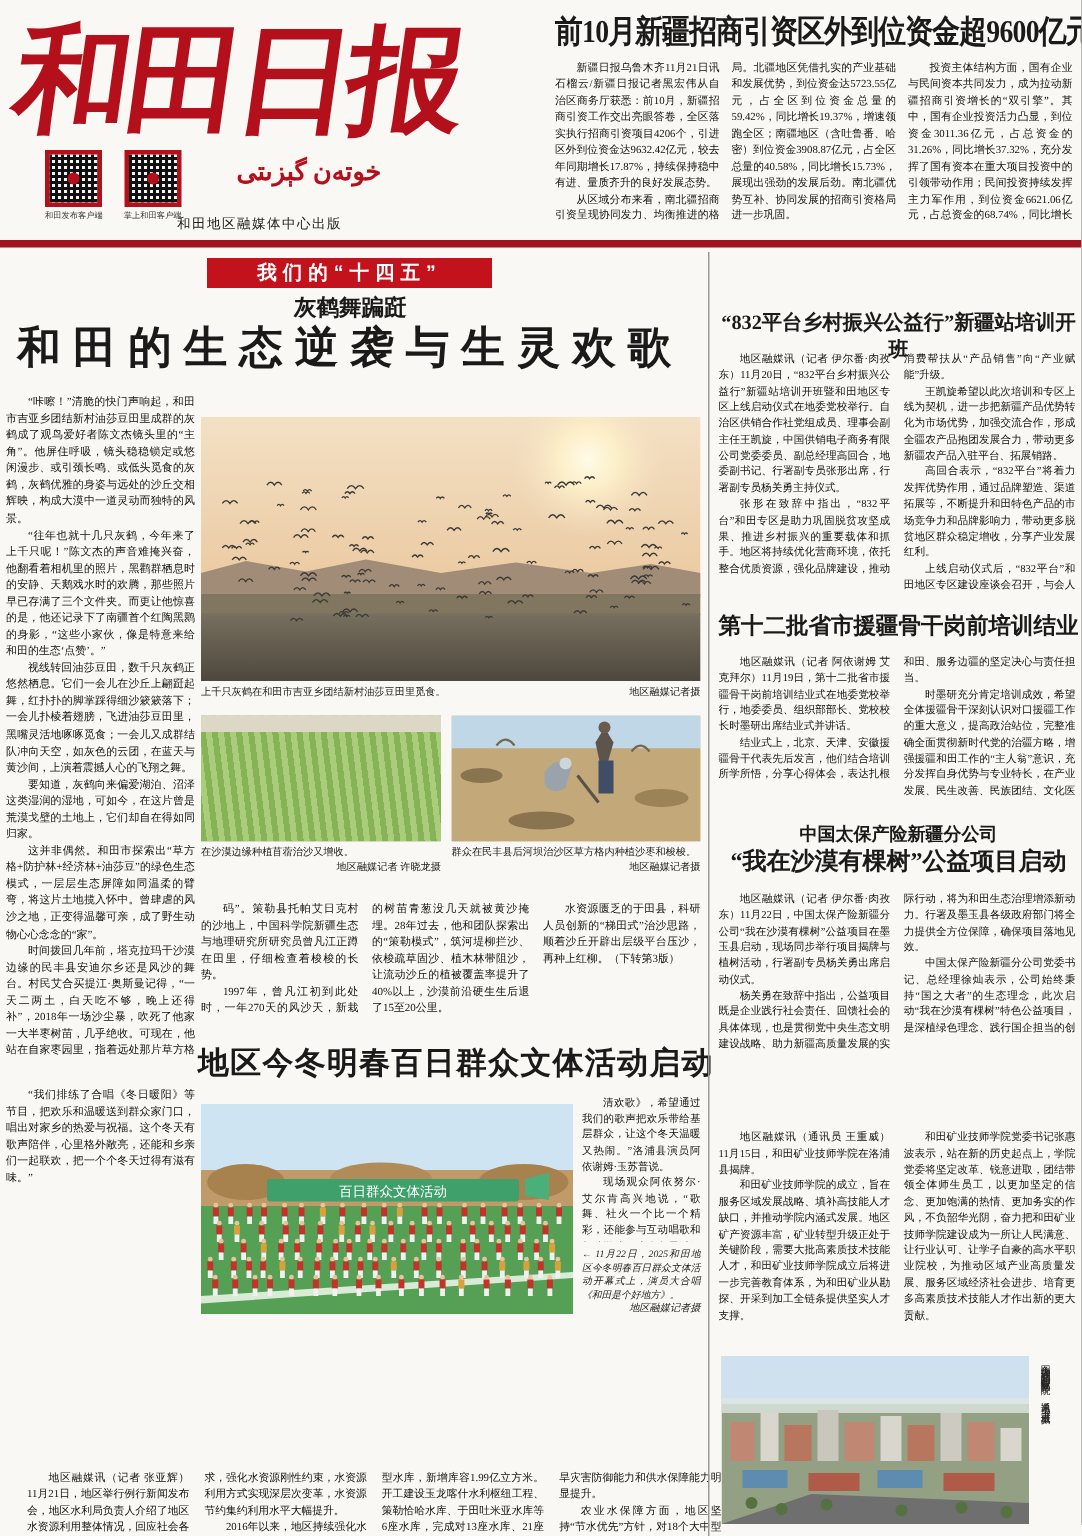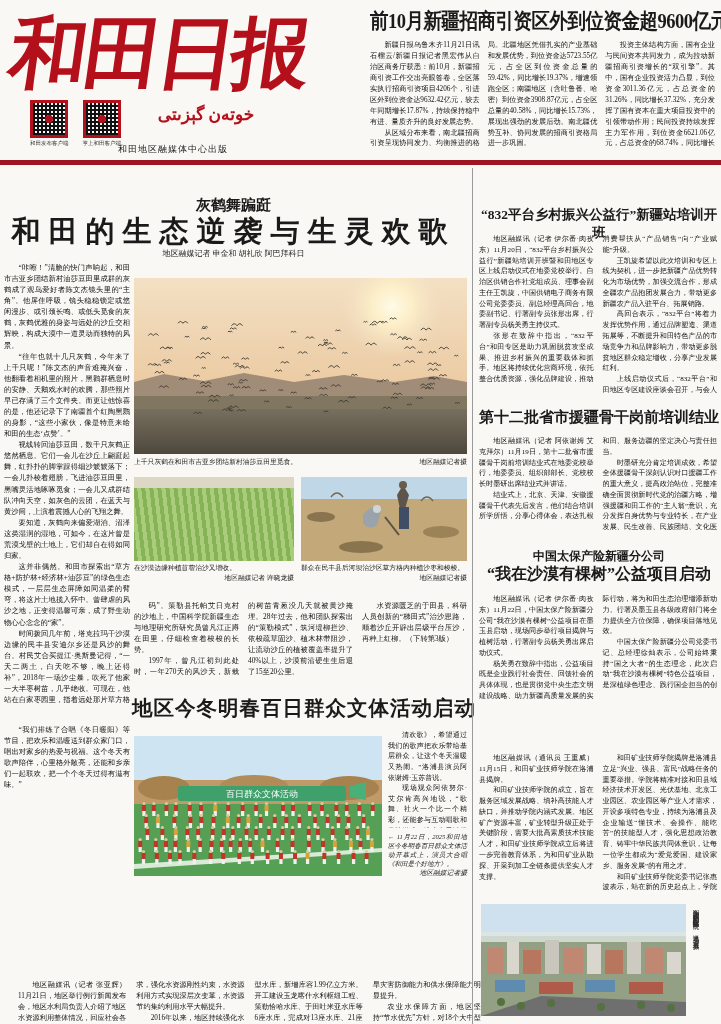--- a/index.html
+++ b/index.html
@@ -98,23 +98,23 @@
     <div class="topstory-hl">前10月新疆招商引资区外到位资金超9600亿元</div>
     <div class="topstory-body body-txt">
         <p>新疆日报乌鲁木齐11月21日讯 石榴云/新疆日报记者黑宏伟从自治区商务厅获悉：前10月，新疆招商引资工作交出亮眼答卷，全区落实执行招商引资项目4206个，引进区外到位资金达9632.42亿元，较去年同期增长17.87%，持续保持稳中有进、量质齐升的良好发展态势。</p>
         <p>从区域分布来看，南北疆招商引资呈现协同发力、均衡推进的格局。北疆地区凭借扎实的产业基础和发展优势，到位资金达5723.55亿元，占全区到位资金总量的59.42%，同比增长19.37%，增速领跑全区；南疆地区（含吐鲁番、哈密）到位资金3908.87亿元，占全区总量的40.58%，同比增长15.73%，展现出强劲的发展后劲。南北疆优势互补、协同发展的招商引资格局进一步巩固。</p>
         <p>投资主体结构方面，国有企业与民间资本共同发力，成为拉动新疆招商引资增长的“双引擎”。其中，国有企业投资活力凸显，到位资金3011.36亿元，占总资金的31.26%，同比增长37.32%，充分发挥了国有资本在重大项目投资中的引领带动作用；民间投资持续发挥主力军作用，到位资金6621.06亿元，占总资金的68.74%，同比增长10.73%，彰显了民间资本对新疆发展前景的坚定信心和投资热情。</p>
       </div>
   </div>
 
   <div class="abs redline"></div>
 
+  <div class="abs badge">我们的“十四五”</div>
   <div class="abs kicker">灰鹤舞蹁跹</div>
   <div class="abs feature-hl">和田的生态逆袭与生灵欢歌</div>
-  <div class="abs feature-by">地区融媒记者  申金和  胡礼欣  阿巴拜科日</div>
 
   <div class="abs leftcol body-txt">
       <p>“咔嚓！”清脆的快门声响起，和田市吉亚乡团结新村油莎豆田里成群的灰鹤成了观鸟爱好者陈文杰镜头里的“主角”。他屏住呼吸，镜头稳稳锁定或悠闲漫步、或引颈长鸣、或低头觅食的灰鹤，灰鹤优雅的身姿与远处的沙丘交相辉映，构成大漠中一道灵动而独特的风景。</p>
       <p>“往年也就十几只灰鹤，今年来了上千只呢！”陈文杰的声音难掩兴奋，他翻看着相机里的照片，黑鹳群栖息时的安静、天鹅戏水时的欢腾，那些照片早已存满了三个文件夹。而更让他惊喜的是，他还记录下了南疆首个红陶黑鹮的身影，“这些小家伙，像是特意来给和田的生态‘点赞’。”</p>
       <p>视线转回油莎豆田，数千只灰鹤正悠然栖息。它们一会儿在沙丘上翩跹起舞，红扑扑的脚掌踩得细沙簌簌落下；一会儿扑棱着翅膀，飞进油莎豆田里，黑嘴灵活地啄啄觅食；一会儿又成群结队冲向天空，如灰色的云团，在蓝天与黄沙间，上演着震撼人心的飞翔之舞。</p>
       <p>要知道，灰鹤向来偏爱湖泊、沼泽这类湿润的湿地，可如今，在这片曾是荒漠戈壁的土地上，它们却自在得如同归家。</p>
       <p>这并非偶然。和田市探索出“草方格+防护林+经济林+油莎豆”的绿色生态模式，一层层生态屏障如同温柔的臂弯，将这片土地揽入怀中。曾肆虐的风沙之地，正变得温馨可亲，成了野生动物心心念念的“家”。</p>
       <p>时间拨回几年前，塔克拉玛干沙漠边缘的民丰县安迪尔乡还是风沙的舞台。村民艾合买提江·奥斯曼记得，“一天二两土，白天吃不够，晚上还得补”，2018年一场沙尘暴，吹死了他家一大半枣树苗，几乎绝收。可现在，他站在自家枣园里，指着远处那片草方格和梭梭林，语气里满是感慨：“就是它们拦住了风沙，今年仅红枣就赚了11.2万元！”</p>
     </div>
 
@@ -632,21 +632,20 @@
     <div class="r-hl" style="top:396px;font-size:16px;">“我在沙漠有棵树”公益项目启动</div>
     <div class="r-body body-txt" style="top:426px;height:118px;">
         <p>地区融媒讯（记者 伊尔番·肉孜东）11月22日，中国太保产险新疆分公司“我在沙漠有棵树”公益项目在墨玉县启动，现场同步举行项目揭牌与植树活动，行署副专员杨关勇出席启动仪式。</p>
         <p>杨关勇在致辞中指出，公益项目既是企业践行社会责任、回馈社会的具体体现，也是贯彻党中央生态文明建设战略、助力新疆高质量发展的实际行动，将为和田生态治理增添新动力。行署及墨玉县各级政府部门将全力提供全方位保障，确保项目落地见效。</p>
         <p>中国太保产险新疆分公司党委书记、总经理徐灿表示，公司始终秉持“国之大者”的生态理念，此次启动“我在沙漠有棵树”特色公益项目，是深植绿色理念、践行国企担当的创新尝试，致力于为新疆生态保护与民生改善注入“太保动能”。</p>
       </div>
 
     <div class="r-body body-txt" style="top:585px;height:144px;">
         <p>地区融媒讯（通讯员 王重威）11月15日，和田矿业技师学院在洛浦县揭牌。</p>
         <p>和田矿业技师学院的成立，旨在服务区域发展战略、填补高技能人才缺口，并推动学院内涵式发展。地区矿产资源丰富，矿业转型升级正处于关键阶段，需要大批高素质技术技能人才，和田矿业技师学院成立后将进一步完善教育体系，为和田矿业从勘探、开采到加工全链条提供坚实人才支撑。</p>
-        <p>和田矿业技师学院揭牌是洛浦县立足“兴业、强县、富民”战略任务的重要举措。学院将精准对接和田县域经济技术开发区、光伏基地、北京工业园区、农业园区等产业人才需求，开设多项特色专业，持续为洛浦县及企业输送“懂技术、会操作、能吃苦”的技能型人才，强化思想政治教育、铸牢中华民族共同体意识，让每一位学生都成为“爱党爱国、建设家乡、服务发展”的有用之才。</p>
         <p>和田矿业技师学院党委书记张惠波表示，站在新的历史起点上，学院党委将坚定改革、锐意进取，团结带领全体师生员工，以更加坚定的信念、更加饱满的热情、更加务实的作风，不负韶华光阴，奋力把和田矿业技师学院建设成为一所让人民满意、让行业认可、让学子自豪的高水平职业院校，为推动区域产业高质量发展、服务区域经济社会进步、培育更多高素质技术技能人才作出新的更大贡献。</p>
       </div>
 
     <div class="city-photo">
       <svg width="205" height="112" viewBox="0 0 205 112">
         <rect width="205" height="112" fill="#93a083"></rect>
         <rect width="205" height="32" fill="#cfe0ee"></rect>
         <rect y="28" width="205" height="10" fill="#dfe6e2" opacity="0.8"></rect>
         <g>
           <rect x="6" y="44" width="16" height="26" fill="#c08872"></rect>

